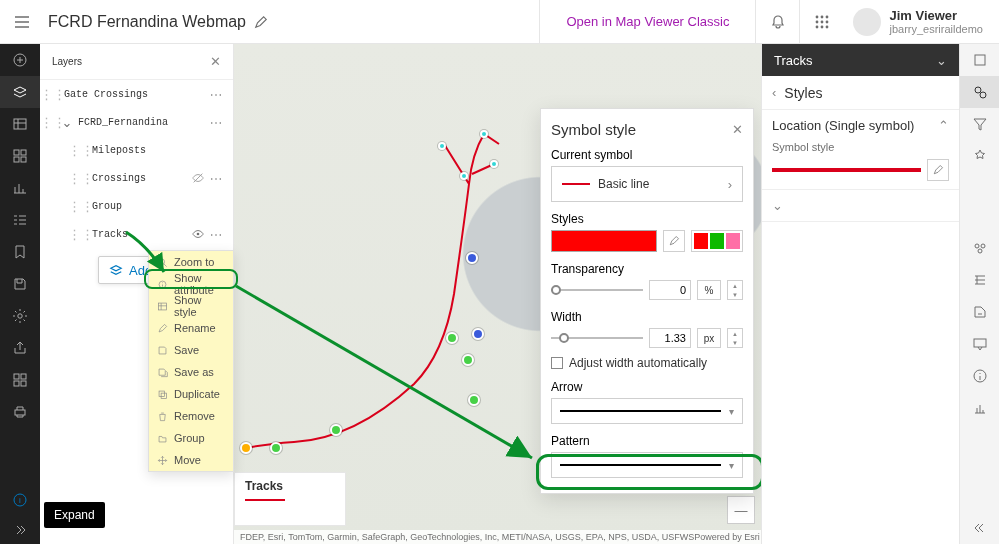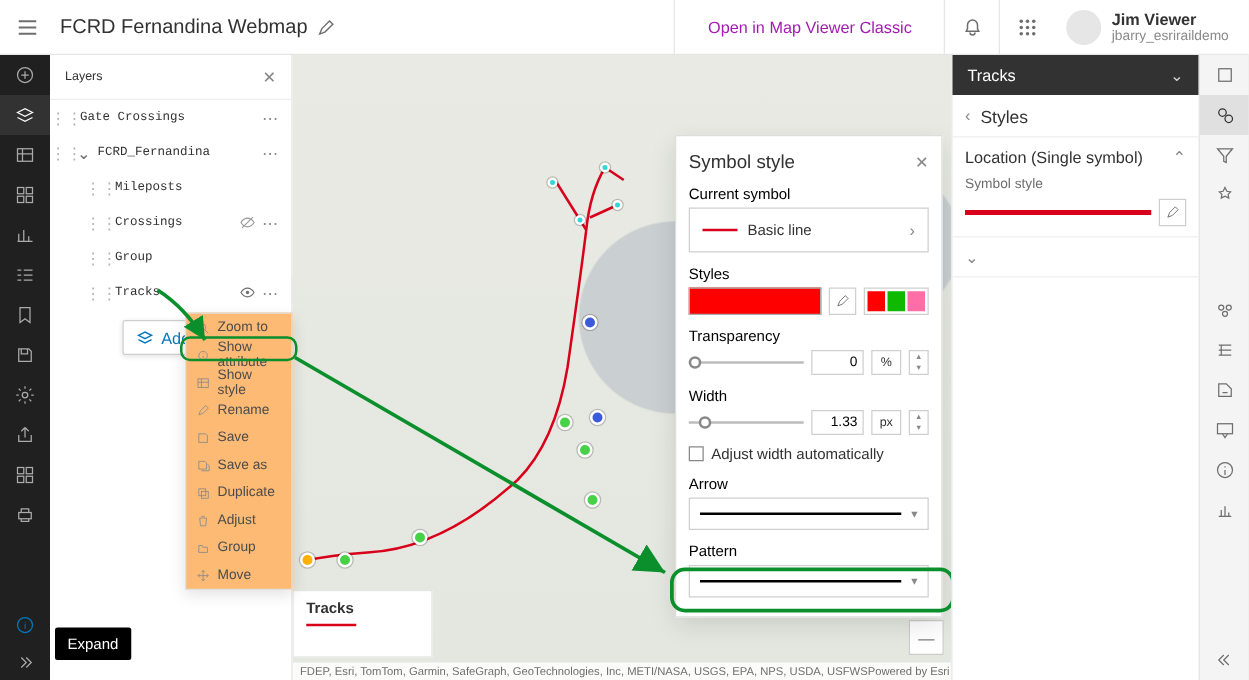--- a/index.html
+++ b/index.html
@@ -35,21 +35,21 @@
   .layer-row .caret { width: 14px; color: #6e6e6e; display: flex; align-items: center; justify-content: center; }
   .layer-row .lbl { flex: 1; padding-left: 4px; font-size: 10px; font-family: Liberation Mono, monospace; }
   .layer-row .vis, .layer-row .more { width: 18px; color: #8a8a8a; display: flex; align-items: center; justify-content: center; }
   .indent-2 { padding-left: 34px; }
   .tracks-row { position: relative; }
   .tracks-box { position: absolute; border: 2px solid #0a8f2c; border-radius: 6px; pointer-events: none; }
   .tracks-more-box { position: absolute; border: 1.5px solid #2b6cb0; pointer-events: none; }
   .addbtn { position: absolute; left: 98px; top: 256px; height: 28px; background: #fff; border: 1px solid #cfcfcf; border-radius: 2px; display: flex; align-items: center; padding: 0 10px; color: #0079c1; font-size: 13px; z-index: 31; box-shadow: 0 1px 4px rgba(0,0,0,.1); }
   .addbtn svg { margin-right: 6px; }
 
-  .ctxmenu { position: absolute; left: 148px; top: 250px; width: 86px; background: #fdba74; border: 1px solid #e0e0e0; z-index: 35; box-shadow: 0 4px 12px rgba(0,0,0,.12); }
+  .ctxmenu { position: absolute; left: 148px; top: 250px; width: 86px; background: #fef9c3; border: 1px solid #e0e0e0; z-index: 35; box-shadow: 0 4px 12px rgba(0,0,0,.12); }
   .ctxmenu .mi { height: 22px; display: flex; align-items: center; padding: 0 8px; font-size: 11px; color: #4c4c4c; }
   .ctxmenu .mi svg { margin-right: 6px; color: #8a8a8a; flex-shrink: 0; }
   .showprops-box { position: absolute; border: 2px solid #0a8f2c; border-radius: 8px; pointer-events: none; z-index: 36; }
 
   .map { position: absolute; top: 44px; left: 234px; right: 0; bottom: 0; background: #e8eae3; z-index: 10; }
   .mapfill { position:absolute; inset:0; background:
     radial-gradient(circle at 40% 42%, #c7cdd0 0 14%, transparent 14.3%),
     radial-gradient(circle at 62% 30%, #c7cdd0 0 10%, transparent 10.3%),
     radial-gradient(circle at 50% 70%, #c7cdd0 0 12%, transparent 12.3%),
     linear-gradient(#e8eae3,#e4e7df);
@@ -356,21 +356,21 @@
       <svg width="11" height="11" viewBox="0 0 16 16">
         <rect x="3" y="3" width="8" height="8" fill="none" stroke="currentColor"></rect>
         <rect x="6" y="6" width="8" height="8" fill="none" stroke="currentColor"></rect>
       </svg>
       <span>Duplicate</span>
     </div>
   <div class="mi">
       <svg width="11" height="11" viewBox="0 0 16 16">
         <path d="M4 5h8l-1 9H5L4 5zm2-2h4" fill="none" stroke="currentColor"></path>
       </svg>
-      <span>Adjust</span>
+      <span>Remove</span>
     </div>
   <div class="mi">
       <svg width="11" height="11" viewBox="0 0 16 16">
         <path d="M3 5h4l1 2h5v6H3V5z" fill="none" stroke="currentColor"></path>
       </svg>
       <span>Group</span>
     </div>
   <div class="mi">
       <svg width="11" height="11" viewBox="0 0 16 16">
         <path d="M8 2v12M2 8h12M8 2l-2 2M8 2l2 2M8 14l-2-2M8 14l2-2M2 8l2-2M2 8l2 2M14 8l-2-2M14 8l-2 2" stroke="currentColor"></path>

